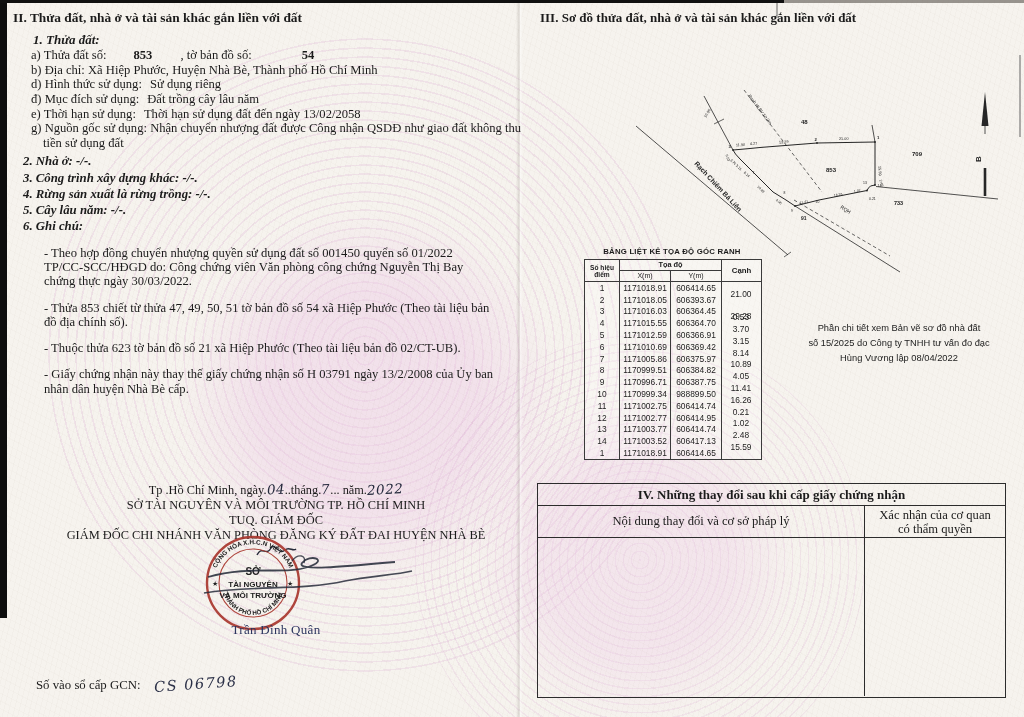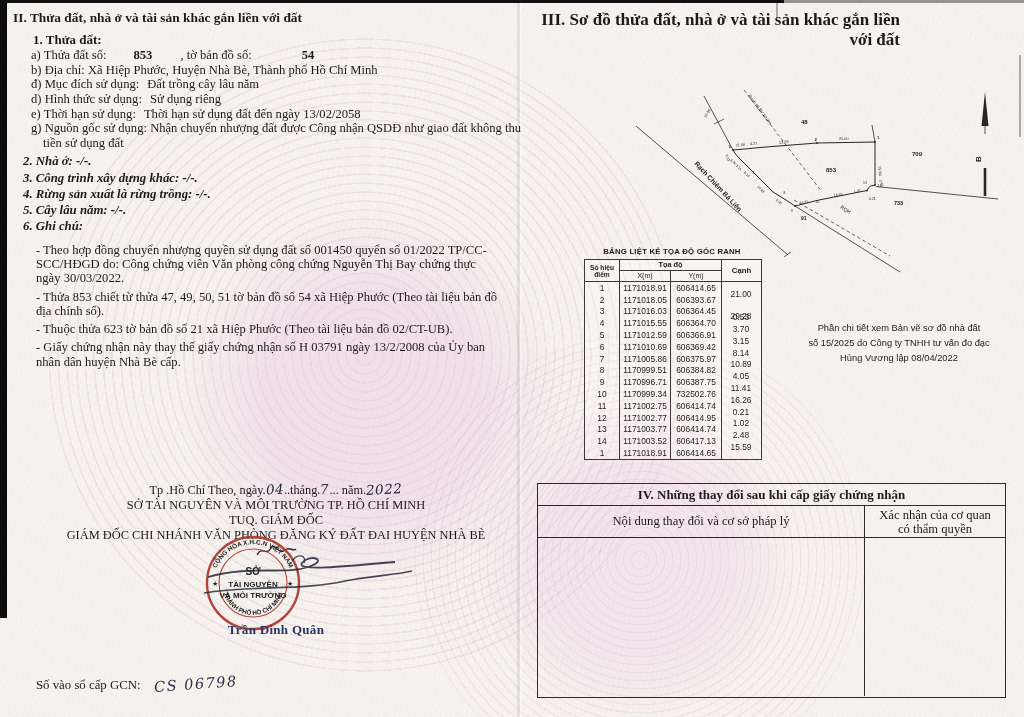--- a/index.html
+++ b/index.html
@@ -22,42 +22,42 @@
   .ringB{left:415px;top:335px;width:450px;height:450px;border-radius:50%;
          background:repeating-radial-gradient(circle at 50% 50%,rgba(213,158,205,.17) 0 1.5px,rgba(255,255,255,0) 1.5px 8px)}
   .blobB{left:470px;top:395px;width:330px;height:330px;border-radius:50%;
          background:radial-gradient(circle,rgba(238,203,232,.34) 0 40%,rgba(238,203,232,0) 70%)}
   .moire{left:0;top:0;width:1024px;height:717px;
          background:repeating-linear-gradient(104deg,rgba(186,172,156,.055) 0 1px,transparent 1px 5px),
                     repeating-linear-gradient(27deg,rgba(186,172,156,.045) 0 1px,transparent 1px 7px)}
   
   .leftcol{left:13px;top:11px;width:505px;font-size:12.6px;line-height:14.6px}
   .h2{font-size:13.4px;font-weight:bold;margin:0 0 7px 0}
-  .ihead{font-weight:bold;margin:0 0 1px 0;padding-left:20px;font-size:13px}
+  .ihead{font-weight:bold;font-style:italic;margin:0 0 1px 0;padding-left:20px;font-size:13px}
   .fld{margin:0;padding-left:18px}
   .fld .gap1{margin-left:27px}.fld .gap2{margin-left:28px}.fld .gap3{margin-left:8px}
   .b{font-weight:bold}
   .wrapg{margin:0 0 4px 0;padding-left:30px;text-indent:-12px;width:482px}
   .itm{font-weight:bold;font-style:italic;margin:1.6px 0 0 0;padding-left:10px;font-size:12.8px}
   .itm .val{font-weight:bold;font-style:italic}
   .notes{margin-top:9px;padding-left:19px;width:474px}
-  .notes p{margin:4px;line-height:14.3px}
+  .notes p{margin:12px;line-height:14.3px}
   
   .signoff{left:60px;top:482px;width:432px;text-align:center;line-height:14.9px}
   .dateline{font-size:12.3px}
   .hand{font-family:"DejaVu Serif",serif;font-style:italic;color:#23283b;font-size:13.5px;
         display:inline-block;transform:rotate(-3deg);letter-spacing:.5px}
   .org{font-weight:normal;font-size:12.4px;margin:0}
-  .signer{left:60px;top:622px;width:432px;text-align:center;font-weight:bold;
+  .signer{left:60px;top:622px;width:432px;text-align:center;font-weight:normal;
           color:#2c355f;font-size:13px;letter-spacing:.3px}
   .footer{left:36px;top:676px;font-size:12.8px}
   .footer .hand2{font-family:"DejaVu Serif",serif;font-style:italic;color:#2b3047;font-size:14.5px;
         display:inline-block;transform:rotate(-4deg);letter-spacing:1.5px;margin-left:10px}
   
-  .h3{left:540px;top:10px;width:360px;text-align:right;font-size:17px;font-weight:bold}
+  .h3{left:540px;top:10px;width:360px;text-align:left;font-size:13px;font-weight:bold}
   .coord-title{left:583px;top:247px;width:178px;text-align:center;
                font-family:"Liberation Sans","DejaVu Sans",sans-serif;font-size:7.8px;font-weight:bold;letter-spacing:.2px}
   .ct{left:584px;top:259px;width:176px;height:199px;border:1.2px solid #3a3a3a;background:rgba(255,255,255,.25)}
   .ct-header{display:grid;grid-template-columns:34px 51px 51px 1fr;grid-template-rows:10.5px 10.5px;
              border-bottom:1.1px solid #3a3a3a;font-family:"Liberation Sans","DejaVu Sans",sans-serif}
   .ct-header div{display:flex;align-items:center;justify-content:center;text-align:center}
   .hc-point{grid-column:1;grid-row:1/3;font-size:6.6px;line-height:7px;font-weight:bold;flex-direction:column}
   .hc-toado{grid-column:2/4;grid-row:1;font-size:7.4px;font-weight:bold;border-left:1.1px solid #3a3a3a;border-bottom:1.1px solid #3a3a3a}
   .hc-x{grid-column:2;grid-row:2;font-size:7px;border-left:1.1px solid #3a3a3a}
   .hc-y{grid-column:3;grid-row:2;font-size:7px;border-left:1.1px solid #3a3a3a}
@@ -105,23 +105,23 @@
 
 <div class="abs leftcol">
   <p class="h2">II. Thửa đất, nhà ở và tài sản khác gắn liền với đất</p>
   <p class="ihead">1. Thửa đất:</p>
 
   <p class="fld"><span>a) Thửa đất số:</span><span class="b gap1">853</span><span class="gap2">, tờ bản đồ số:</span><span class="b" style="margin-left:50px">54</span></p>
 
   <p class="fld"><span>b) Địa chỉ:</span> <span>Xã Hiệp Phước, Huyện Nhà Bè, Thành phố Hồ Chí Minh</span></p>
 
 
+  <p class="fld"><span>d) Hình thức sử dụng:</span><span class="gap3">Sử dụng riêng</span></p>
+
   <p class="fld"><span>đ) Mục đích sử dụng:</span><span class="gap3">Đất trồng cây lâu năm</span></p>
-
-  <p class="fld"><span>d) Hình thức sử dụng:</span><span class="gap3">Sử dụng riêng</span></p>
 
   <p class="fld"><span>e) Thời hạn sử dụng:</span><span class="gap3">Thời hạn sử dụng đất đến ngày 13/02/2058</span></p>
 
   <p class="wrapg"><span>g) Nguồn gốc sử dụng:</span> <span>Nhận chuyển nhượng đất được Công nhận QSDĐ như giao đất không thu tiền sử dụng đất</span></p>
 
   <p class="itm"><span>2. Nhà ở:</span> <span class="val">-/-.</span></p>
   <p class="itm"><span>3. Công trình xây dựng khác:</span> <span class="val">-/-.</span></p>
   <p class="itm"><span>4. Rừng sản xuất là rừng trồng:</span> <span class="val">-/-.</span></p>
   <p class="itm"><span>5. Cây lâu năm:</span> <span class="val">-/-.</span></p>
   <p class="itm"><span>6. Ghi chú:</span></p>
@@ -129,21 +129,21 @@
   <div class="notes">
     <p>- Theo hợp đồng chuyển nhượng quyền sử dụng đất số 001450 quyển số 01/2022 TP/CC-SCC/HĐGD do: Công chứng viên Văn phòng công chứng Nguyễn Thị Bay chứng thực ngày 30/03/2022.</p>
     <p>- Thửa 853 chiết từ thửa 47, 49, 50, 51 tờ bản đồ số 54 xã Hiệp Phước (Theo tài liệu bản đồ địa chính số).</p>
     <p>- Thuộc thửa 623 tờ bản đồ số 21 xã Hiệp Phước (Theo tài liệu bản đồ 02/CT-UB).</p>
     <p>- Giấy chứng nhận này thay thế giấy chứng nhận số H 03791 ngày 13/2/2008 của Ủy ban nhân dân huyện Nhà Bè cấp.</p>
   </div>
 </div>
 
 <div class="abs signoff">
   <div class="dateline">
-    <span>Tp .Hồ Chí Theo, ngày.</span><span class="hand">04</span><span>..tháng.</span><span class="hand">7</span><span>... năm.</span><span class="hand">2022</span>
+    <span>Tp .Hồ Chí Minh, ngày.</span><span class="hand">04</span><span>..tháng.</span><span class="hand">7</span><span>... năm.</span><span class="hand">2022</span>
   </div>
   <p class="org">SỞ TÀI NGUYÊN VÀ MÔI TRƯỜNG TP. HỒ CHÍ MINH</p>
   <p class="org">TUQ. GIÁM ĐỐC</p>
   <p class="org"><span>GIÁM ĐỐC CHI NHÁNH VĂN PHÒNG ĐĂNG KÝ ĐẤT ĐAI HUYỆN NHÀ BÈ</span><svg class="scrib3" width="42" height="16" viewBox="0 0 42 16">
         <path d="M2,12 C7,2 11,14 16,5 C20,-1 24,13 30,7 C34,3 38,9 41,6" fill="none" stroke="#272c3a" stroke-width="1.4"></path>
       </svg></p>
 </div>
 
 <div class="abs stampwrap">
   <svg width="130" height="130" viewBox="0 0 130 130">
@@ -312,21 +312,21 @@
       </div>
       <div class="ct-row">
         <div>9</div>
         <div>1170996.71</div>
         <div>606387.75</div>
         <div></div>
       </div>
       <div class="ct-row">
         <div>10</div>
         <div>1170999.34</div>
-        <div>732502.76</div>
+        <div>988899.50</div>
         <div></div>
       </div>
       <div class="ct-row">
         <div>11</div>
         <div>1171002.75</div>
         <div>606414.74</div>
         <div></div>
       </div>
       <div class="ct-row">
         <div>12</div>

